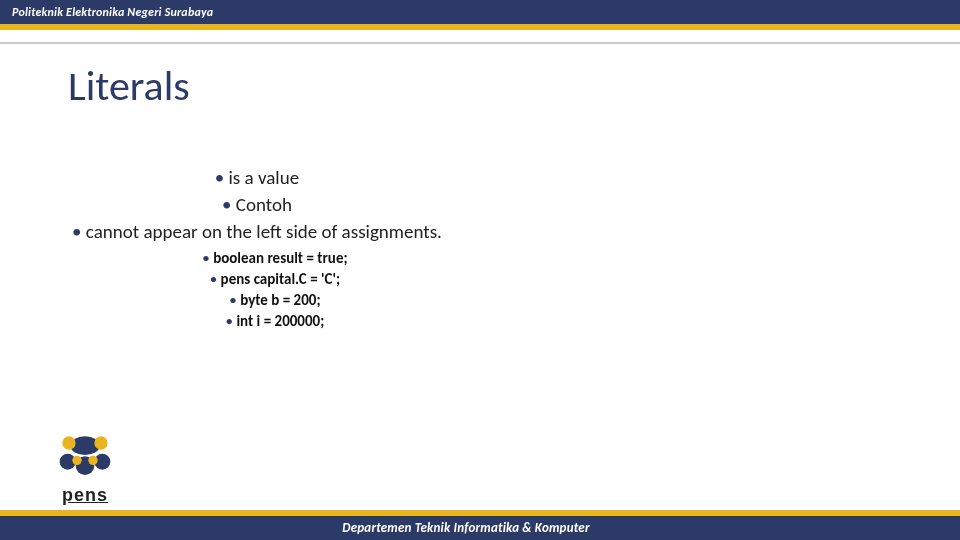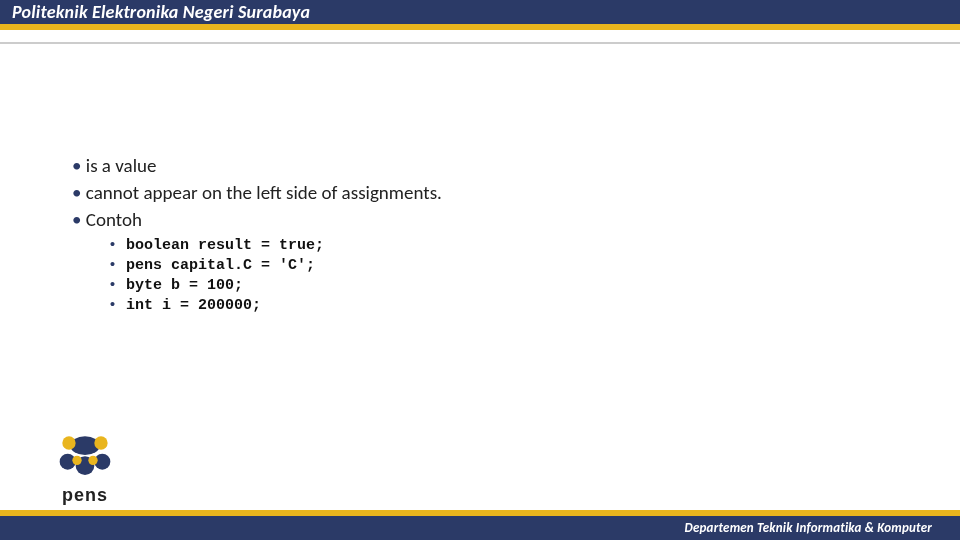--- a/index.html
+++ b/index.html
@@ -1,63 +1,64 @@
 <!DOCTYPE html>
 <html><head>
 <meta charset="utf-8">
 <style>
   * { margin: 0; padding: 0; box-sizing: border-box; }
   html, body { width: 960px; height: 540px; font-family: "Calibri", "Segoe UI", Arial, sans-serif; background: #fff; overflow: hidden; }
   .slide { position: relative; width: 960px; height: 540px; }
 
   
-  .header-bar { position: absolute; top: 0; left: 0; width: 100%; height: 24px; background: #2b3a67; color: #fff; font-weight: bold; font-style: italic; font-size: 18px; line-height: 24px; padding-left: 12px; letter-spacing: 0.2px; }
+  .header-bar { position: absolute; top: 0; left: 0; width: 100%; height: 24px; background: #2b3a67; color: #fff; font-weight: bold; font-style: italic; font-size: 12px; line-height: 24px; padding-left: 12px; letter-spacing: 0.2px; }
   .header-yellow { position: absolute; top: 24px; left: 0; width: 100%; height: 6px; background: #e9b51e; }
   .header-div { position: absolute; top: 42px; left: 0; width: 100%; height: 2px; background: #aaa; opacity: 0.6; }
 
   
   .footer-yellow { position: absolute; bottom: 24px; left: 0; width: 100%; height: 6px; background: #e9b51e; }
-  .footer-bar { position: absolute; bottom: 0; left: 0; width: 100%; height: 24px; background: #2b3a67; color: #fff; font-weight: bold; font-style: italic; font-size: 13px; line-height: 24px; text-align: right; padding-right: 28px; letter-spacing: 0.2px; }
+  .footer-bar { position: absolute; bottom: 0; left: 0; width: 100%; height: 24px; background: #2b3a67; color: #fff; font-weight: bold; font-style: italic; font-size: 13px; line-height: 24px; text-align: center; padding-right: 28px; letter-spacing: 0.2px; }
 
   
   .title { position: absolute; top: 60px; left: 68px; font-size: 42px; color: #2b3a67; font-weight: 400; }
 
   
-  .bullets { position: absolute; top: 154px; left: 72px; color: #222; font-size: 19px; }
+  .bullets { position: absolute; top: 166px; left: 72px; color: #222; font-size: 19px; text-align: center; }
   .bullets .l1 { margin-bottom: 4px; }
   .bullets .l1::before { content: "• "; color: #2b3a67; }
-  .sub { margin: 6px 0 0 36px; font-size: 15px; font-weight: bold; color: #111; font-family: Liberation Mono, monospace; }
+  .sub { margin: 6px 0 0 36px; font-size: 15px; font-weight: bold; color: #111; }
   .sub .l2 { margin-bottom: 3px; }
   .sub .l2::before { content: "• "; color: #2b3a67; font-weight: normal; }
 
   
   .logo { position: absolute; left: 30px; bottom: 34px; width: 110px; text-align: center; }
   .logo svg { width: 70px; height: 60px; display: block; margin: 0 auto; }
-  .logo .word { font-family: Arial, sans-serif; font-weight: 900; font-size: 18px; letter-spacing: 1px; color: #222; margin-top: -2px; }
+  .logo .word { font-family: Arial, sans-serif; font-weight: 900; font-size: 18px; letter-spacing: 1px; color: #222; margin-top: -2px; text-decoration: underline; }
 </style>
 </head>
 <body>
 
 <div class="slide">
 
   <div class="header-bar">
     <span>Politeknik Elektronika Negeri Surabaya</span>
   </div>
   <div class="header-yellow"></div>
   <div class="header-div"></div>
 
+  <div class="title">Literals</div>
 
   <div class="bullets">
     <div class="l1">is a value</div>
+    <div class="l1">Contoh</div>
     <div class="l1">cannot appear on the left side of assignments.</div>
-    <div class="l1">Contoh</div>
     <div class="sub">
       <div class="l2">boolean result = true;</div>
       <div class="l2">pens capital.C = 'C';</div>
-      <div class="l2">byte b = 100;</div>
+      <div class="l2">byte b = 200;</div>
       <div class="l2">int i = 200000;</div>
     </div>
   </div>
 
   <div class="logo">
     <svg viewBox="0 0 100 90">
       <ellipse cx="50" cy="28" rx="22" ry="14" fill="#2b3a67"></ellipse>
       <circle cx="26" cy="24" r="10" fill="#e9b51e"></circle>
       <circle cx="74" cy="24" r="10" fill="#e9b51e"></circle>
       <circle cx="24" cy="52" r="12" fill="#2b3a67"></circle>

